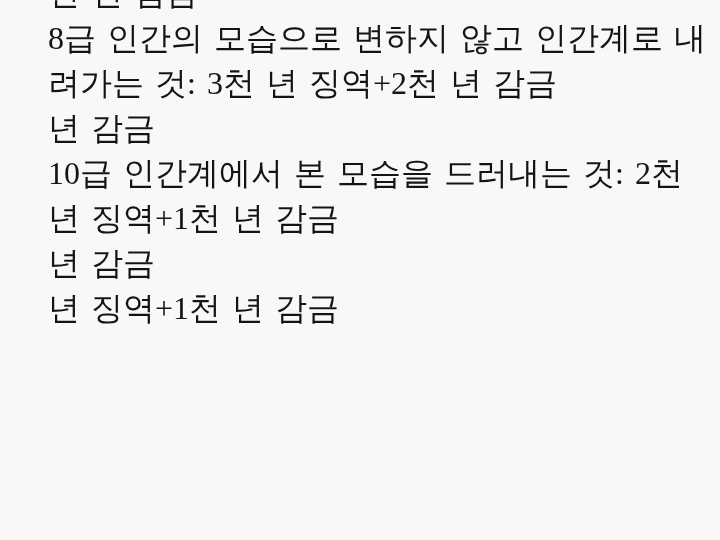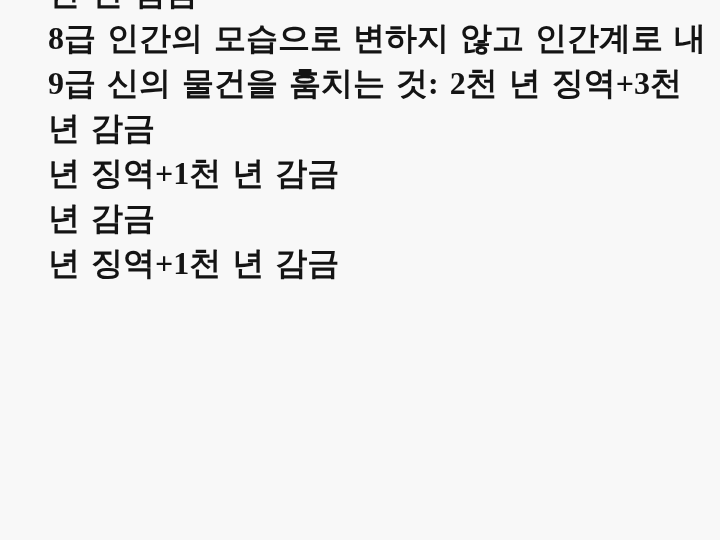--- a/index.html
+++ b/index.html
@@ -18,30 +18,31 @@
     position: absolute;
     left: 48px;
     top: -29px;       
     width: 640px;
     color: #141414;
   }
   .line {
     height: 45px;
     line-height: 45px;
     font-size: 32px;
-    font-weight: 700;
+    font-weight: 400;
     letter-spacing: 0px;
     word-spacing: 3px;
     white-space: nowrap;
   }
 </style>
 </head>
 <body>
 
 <div class="doc">
   <div class="line">천 년 감금</div>
   <div class="line">8급 인간의 모습으로 변하지 않고 인간계로 내</div>
-  <div class="line">9급 신의 물건을 훔치는 것: 2천 년 징역+3천</div>
+  <div class="line">려가는 것: 3천 년 징역+2천 년 감금</div>
   <div class="line">년 감금</div>
+  <div class="line">10급 인간계에서 본 모습을 드러내는 것: 2천</div>
   <div class="line">년 징역+1천 년 감금</div>
   <div class="line">년 감금</div>
   <div class="line">년 징역+1천 년 감금</div>
 </div>
 
 </body></html>

